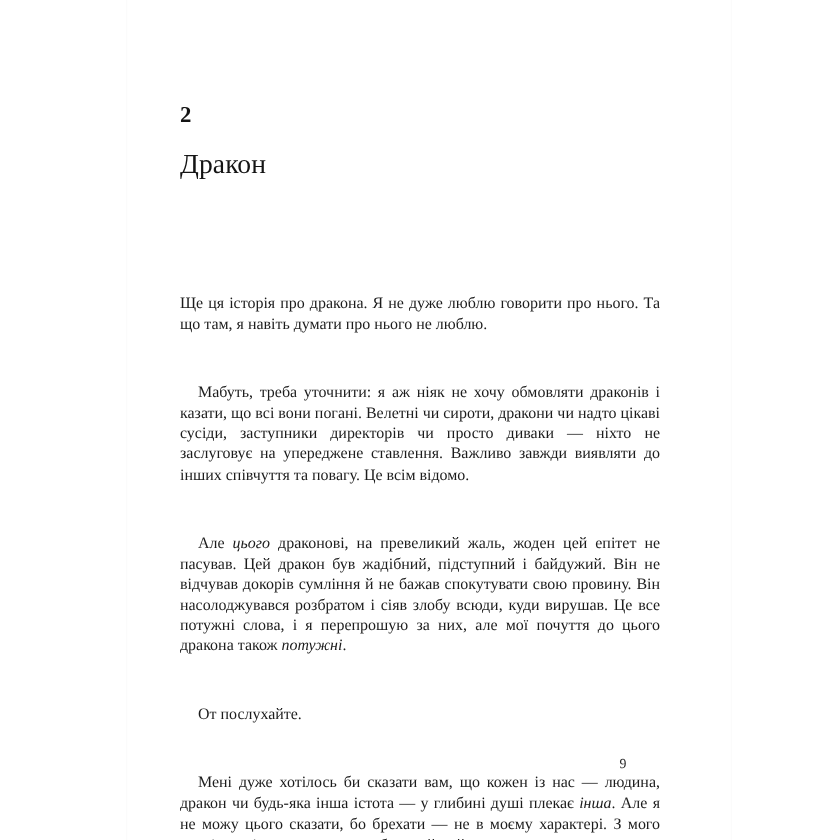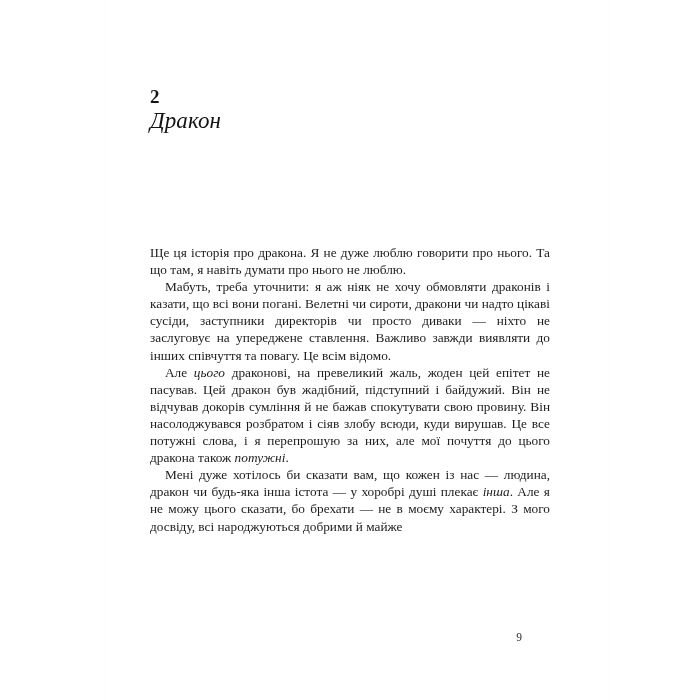--- a/index.html
+++ b/index.html
@@ -46,23 +46,23 @@
     width: 100%;
   }
   .chapter-number {
     font-size: 19px;
     line-height: 22px;
     font-weight: 700;
     letter-spacing: 0.2px;
     color: #141414;
   }
   .chapter-title {
+    margin-top: 16px;
     font-size: 23px;
     line-height: 26px;
-    font-style: italic;
     font-weight: 400;
     color: #141414;
     letter-spacing: 0.1px;
   }
 
   
   .body-copy {
     position: absolute;
     top: 244px;
     left: 0;
@@ -72,20 +72,21 @@
     margin: 0;
     font-size: 13.3px;
     line-height: 17.1px;
     text-align: justify;
     text-justify: inter-word;
     color: #1c1c1c;
     hyphens: manual;
   }
   .body-copy p.indent {
     text-indent: 15px;
+    margin-top: 40px;
   }
   .body-copy em {
     font-style: italic;
   }
 
   
   .folio {
     position: absolute;
     top: 630px;
     left: 0;
@@ -107,18 +108,19 @@
 
   <div class="chapter-head">
     <div class="chapter-number">2</div>
     <div class="chapter-title">Дракон</div>
   </div>
 
   <div class="body-copy">
     <p>Ще ця історія про дракона. Я не дуже люблю говорити про нього. Та що там, я навіть думати про нього не люблю.</p>
     <p class="indent">Мабуть, треба уточнити: я аж ніяк не хочу обмовляти драконів і казати, що всі вони погані. Велетні чи сироти, дракони чи надто цікаві сусіди, заступники директорів чи просто дива­ки — ніхто не заслуговує на упереджене ставлення. Важливо завжди виявляти до інших співчуття та повагу. Це всім відомо.</p>
     <p class="indent"><span>Але </span><em>цього</em><span> драконові, на превеликий жаль, жоден цей епітет не пасував. Цей дракон був жадібний, підступний і байдужий. Він не відчував докорів сумління й не бажав спокутувати свою провину. Він насолоджувався розбратом і сіяв злобу всюди, куди вирушав. Це все потужні слова, і я перепрошую за них, але мої почуття до цього дракона також </span><em>потужні</em><span>.</span></p>
-    <p class="indent"><span>Мені дуже хотілось би сказати вам, що кожен із нас — людина, дракон чи будь-яка інша істота — у хоробрі душі плекає </span><em>інша</em><span>. Але я не можу цього сказати, бо брехати — не в моєму характері. З мого досвіду, всі народжуються добрими й майже</span></p>
+    <p class="indent">От послухайте.</p>
+    <p class="indent"><span>Мені дуже хотілось би сказати вам, що кожен із нас — людина, дракон чи будь-яка інша істота — у глибині душі плекає </span><em>інша</em><span>. Але я не можу цього сказати, бо брехати — не в моєму характері. З мого досвіду, всі народжуються добрими й майже</span></p>
   </div>
 
   <div class="folio">9</div>
 
 </div>
 
 </body></html>

